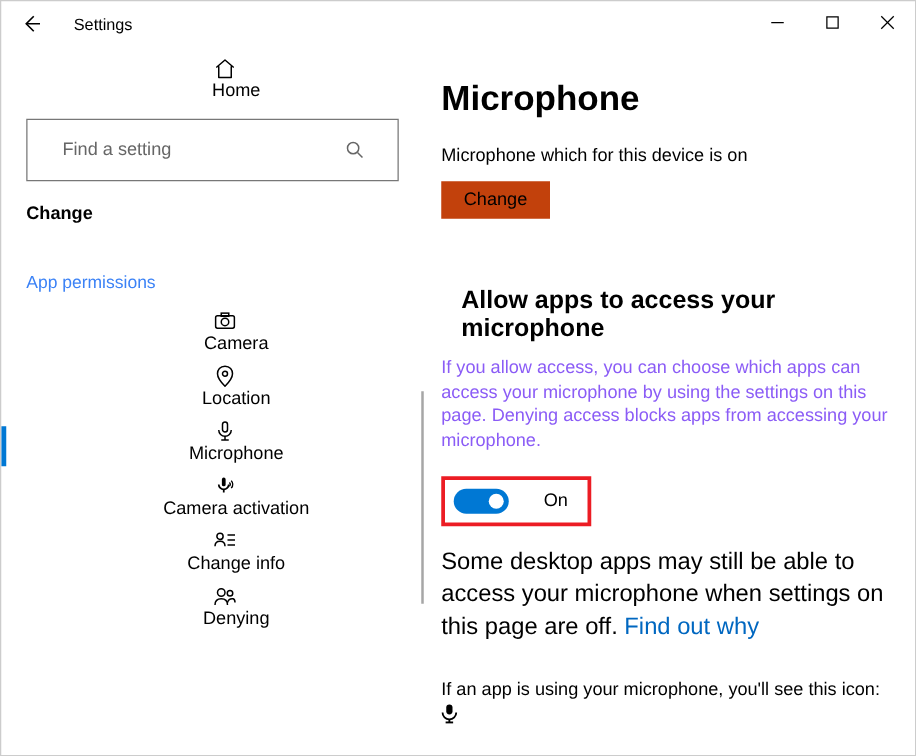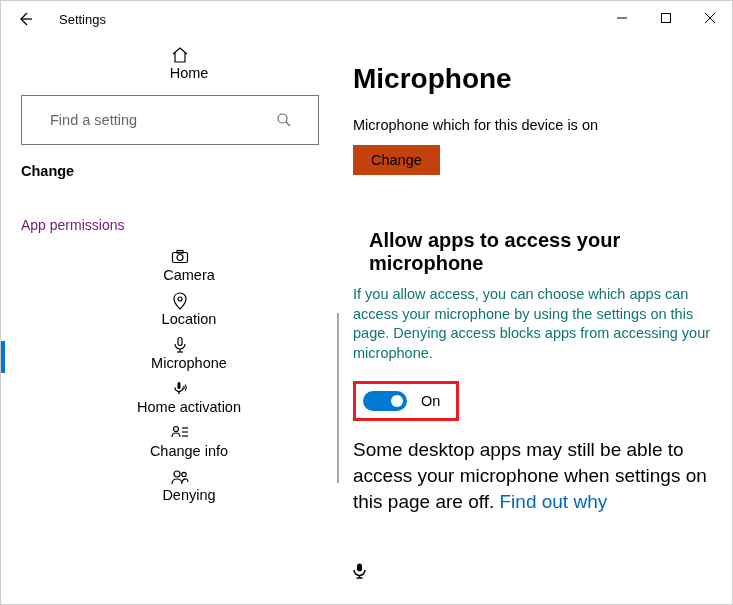--- a/index.html
+++ b/index.html
@@ -85,21 +85,21 @@
   .searchbox input::placeholder { color:#666; }
   .searchbox .sicon { color:#666; }
   .section-label {
     font-size:14.5px;
     font-weight:600;
     padding-left:20px;
     margin-bottom: 26px;
   }
   .group-label {
     font-size:14px;
-    color: #701a75;
+    color: #3b82f6;
     padding-left:20px;
     margin-top: 38px;
     margin-bottom: 14px;
   }
   .nav-item.selected {
     position:relative;
   }
   .nav-item.selected::before {
     content:"";
     position:absolute;
@@ -136,28 +136,28 @@
     font-family:inherit;
     cursor:pointer;
   }
   h2.section-title {
     font-size: 20px;
     font-weight:600;
     margin: 54px 0 10px 16px;
   }
   .desc {
     font-size:14.5px;
-    color:#0f766e;
+    color:#8b5cf6;
     line-height:1.35;
     margin-bottom: 18px;
   }
   .toggle-wrap {
     display:flex;
     align-items:center;
-    gap:14px;
+    gap:28px;
     border: 3px solid #ec1c24;
     padding: 7px 16px 7px 7px;
     width: fit-content;
   }
   .toggle {
     width: 44px; height:20px;
     border-radius:10px;
     background:#0078d4;
     position:relative;
     cursor:pointer;
@@ -274,21 +274,21 @@
 
     <div class="nav-item">
       <span class="icon">
         <svg width="18" height="18" viewBox="0 0 18 18">
             <rect x="6.5" y="2" width="3" height="7" rx="1.5" fill="#000"></rect>
             <path d="M4 7.5 A4 4 0 0 0 12 7.5" stroke="#000" stroke-width="1.4" fill="none"></path>
             <line x1="8" y1="11.5" x2="8" y2="14" stroke="#000" stroke-width="1.4"></line>
             <path d="M12.5 6 Q14 7.5 12.5 9 M14 4.5 Q16.5 7.5 14 10.5" stroke="#000" stroke-width="1.1" fill="none"></path>
           </svg>
       </span>
-      <span class="label">Home activation</span>
+      <span class="label">Camera activation</span>
     </div>
 
 
     <div class="nav-item">
       <span class="icon">
         <svg width="18" height="18" viewBox="0 0 18 18">
             <circle cx="5" cy="5" r="2.5" stroke="#000" stroke-width="1.2" fill="none"></circle>
             <path d="M1 13 Q1 9 5 9 Q9 9 9 13" stroke="#000" stroke-width="1.2" fill="none"></path>
             <line x1="11" y1="4" x2="17" y2="4" stroke="#000" stroke-width="1.2"></line>
             <line x1="11" y1="8" x2="17" y2="8" stroke="#000" stroke-width="1.2"></line>
@@ -324,21 +324,21 @@
     <div class="toggle-wrap">
       <div class="toggle"></div>
       <span class="toggle-label">On</span>
     </div>
 
     <div class="body-text">
       <span>Some desktop apps may still be able to access your microphone when settings on this page are off. </span><span class="link">Find out why</span>
     </div>
 
     <div class="mic-line">
-      <br>
+      <span>If an app is using your microphone, you'll see this icon:</span><br>
       <span>
         <svg width="13" height="16" viewBox="0 0 13 16" style="display:inline-block;margin-top:3px;">
             <rect x="4" y="0.5" width="5" height="8" rx="2.5" fill="#000"></rect>
             <path d="M1 7 A5.5 5.5 0 0 0 12 7" stroke="#000" stroke-width="1.5" fill="none"></path>
             <line x1="6.5" y1="12.5" x2="6.5" y2="15" stroke="#000" stroke-width="1.5"></line>
             <line x1="3.5" y1="15" x2="9.5" y2="15" stroke="#000" stroke-width="1.5"></line>
           </svg>
       </span>
     </div>
 

